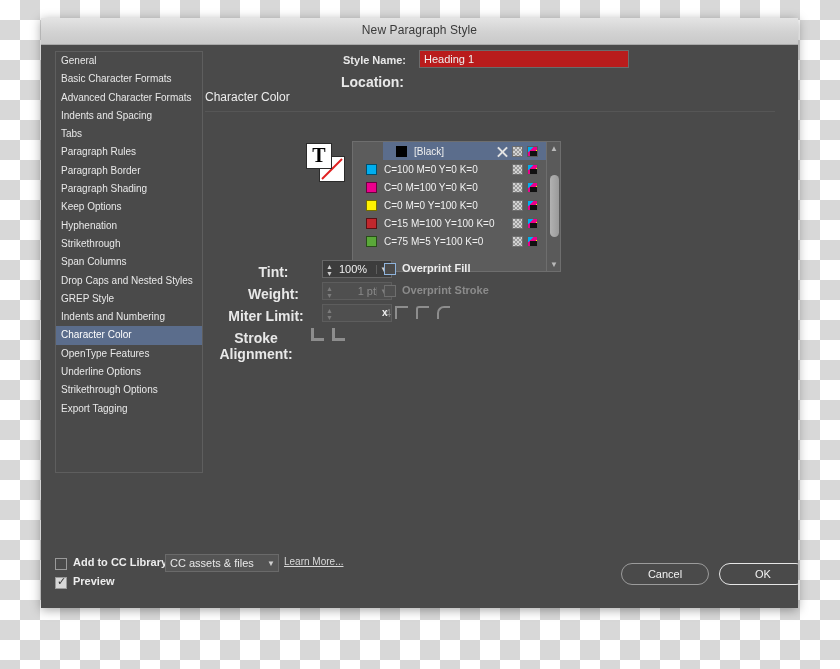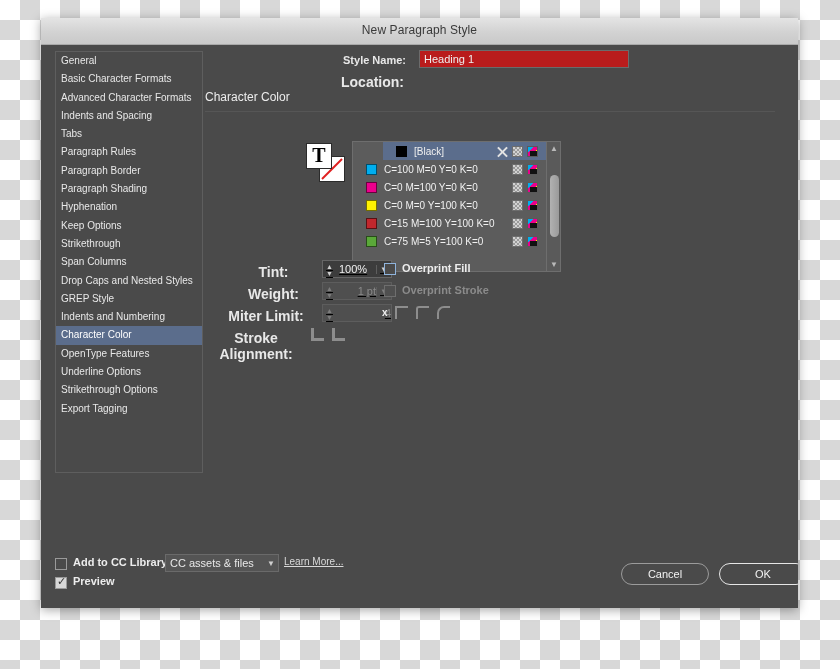--- a/index.html
+++ b/index.html
@@ -197,21 +197,21 @@
   
   .fld-label {
     position: absolute; text-align: center;
     font-size: 14px; color: #e8e8e8; font-weight: bold;
   }
   .stepper {
     position: absolute;
     height: 18px;
     background: #3c3c3c;
     border: 1px solid #666;
-    display: flex; align-items: center; text-decoration: underline;
+    display: flex; align-items: center;
   }
   .stepper.disabled { background: #4f4f4f; border-color: #5d5d5d; }
   .spin {
     width: 13px; flex: 0 0 auto;
     font-size: 7px; color: #cfcfcf;
     text-align: center; line-height: 7px;
     padding-top: 1px;
   }
   .stepper.disabled .spin { color: #7c7c7c; }
   .stepper .val {
@@ -309,22 +309,22 @@
 
   <div id="sidebar">
       <div class="side-item"><span>General</span></div>
       <div class="side-item"><span>Basic Character Formats</span></div>
       <div class="side-item"><span>Advanced Character Formats</span></div>
       <div class="side-item"><span>Indents and Spacing</span></div>
       <div class="side-item"><span>Tabs</span></div>
       <div class="side-item"><span>Paragraph Rules</span></div>
       <div class="side-item"><span>Paragraph Border</span></div>
       <div class="side-item"><span>Paragraph Shading</span></div>
+      <div class="side-item"><span>Keep Options</span></div>
       <div class="side-item"><span>Hyphenation</span></div>
-      <div class="side-item"><span>Keep Options</span></div>
       <div class="side-item"><span>Strikethrough</span></div>
       <div class="side-item"><span>Span Columns</span></div>
       <div class="side-item"><span>Drop Caps and Nested Styles</span></div>
       <div class="side-item"><span>GREP Style</span></div>
       <div class="side-item"><span>Indents and Numbering</span></div>
       <div class="side-item selected"><span>Character Color</span></div>
       <div class="side-item"><span>OpenType Features</span></div>
       <div class="side-item"><span>Underline Options</span></div>
       <div class="side-item"><span>Strikethrough Options</span></div>
       <div class="side-item"><span>Export Tagging</span></div>

